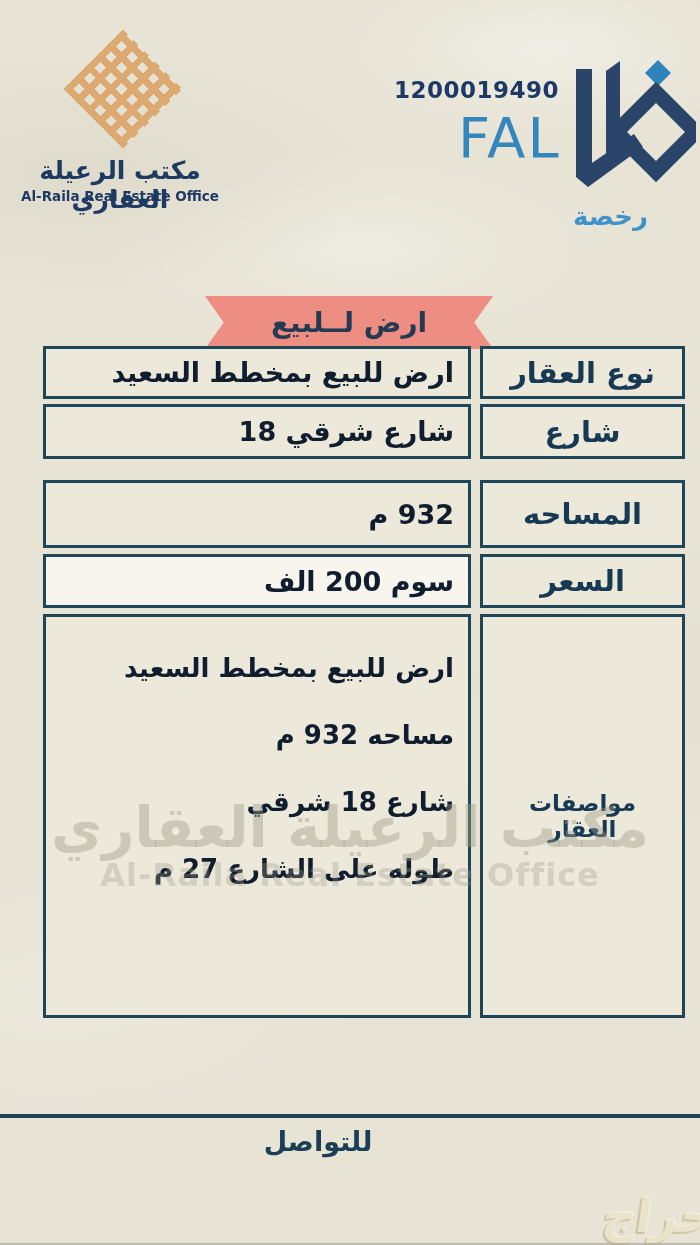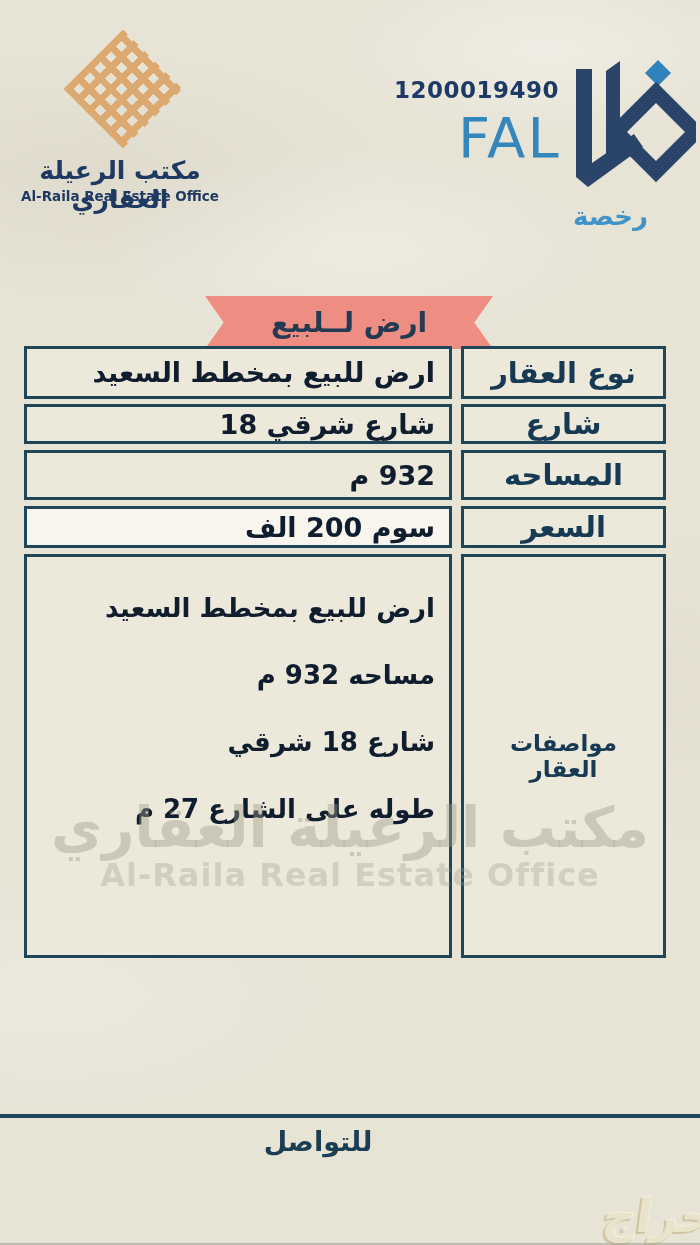--- a/index.html
+++ b/index.html
@@ -36,35 +36,35 @@
   .fal-license{position:absolute;top:112px;right:52px;font-size:26px;font-weight:bold;
     color:#3f93c8;letter-spacing:4px;margin-top:34px;}
   
   .banner{position:absolute;top:296px;left:205px;width:288px;height:53px;
     background:#ee8d81;
     clip-path:polygon(0 0,100% 0,93.5% 50%,100% 100%,0 100%,6.5% 50%);
     display:flex;align-items:center;justify-content:center;
     filter:drop-shadow(0 2px 1px rgba(90,70,60,.25));}
   .banner span{font-size:28px;font-weight:bold;color:#223a52;letter-spacing:1px;}
   
-  .spec-table{position:absolute;top:346px;left:24px;width:642px;}
+  .spec-table{position:absolute;top:346px;left:43px;width:642px;}
   .row{display:flex;gap:9px;}
   .cell{background:#ece8da;border:3px solid #1e4558;box-sizing:border-box;
     display:flex;align-items:center;}
   .cell.val{flex:1;justify-content:flex-end;padding-right:14px;}
   .cell.hdr{width:205px;justify-content:center;padding:0 14px;text-align:center;}
   .hdr-text{font-size:29px;font-weight:bold;color:#173a54;}
   .hdr-text.small{font-size:16.5px;line-height:1.35;}
   .hdr-text.mid{font-size:23px;}
   .val-text{font-size:27px;font-weight:bold;color:#0f1d2e;}
   .r1{height:53px;margin-bottom:5px;}
   .r2{height:52px;margin-bottom:5px;}
-  .r3{height:40px;margin-bottom:6px;}
-  .r4{height:50px;margin-bottom:6px;}
-  .r5{height:42px;margin-bottom:6px;}
+  .r3{height:55px;margin-bottom:21px;}
+  .r4{height:68px;margin-bottom:6px;}
+  .r5{height:54px;margin-bottom:6px;}
   .r6{height:404px;}
   .r5 .cell.val{background:#f7f5ee;}
   .r6 .cell.val{flex-direction:column;align-items:flex-end;justify-content:flex-start;
     padding-top:36px;gap:37px;}
   .r6 .val-text{font-size:26px;}
   
   .watermark{position:absolute;top:800px;left:30px;width:640px;text-align:center;
     z-index:5;pointer-events:none;}
   .wm-ar{font-size:56px;font-weight:bold;color:rgba(160,154,136,.42);line-height:1.0;}
   .wm-en{font-size:32px;font-weight:bold;color:rgba(160,154,136,.32);letter-spacing:1px;}

